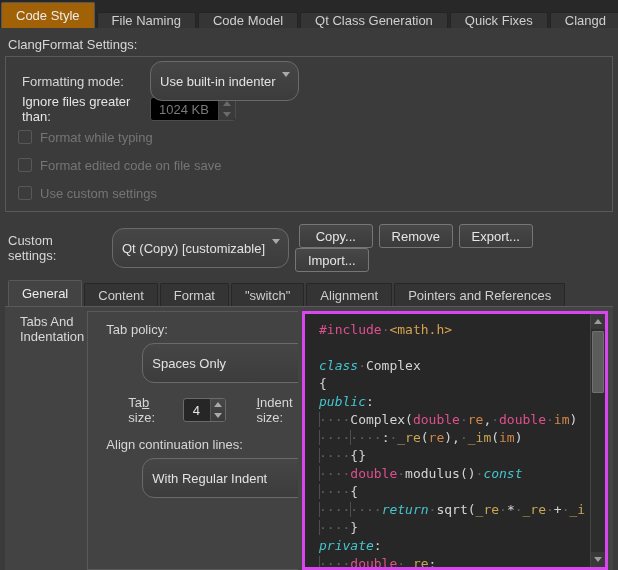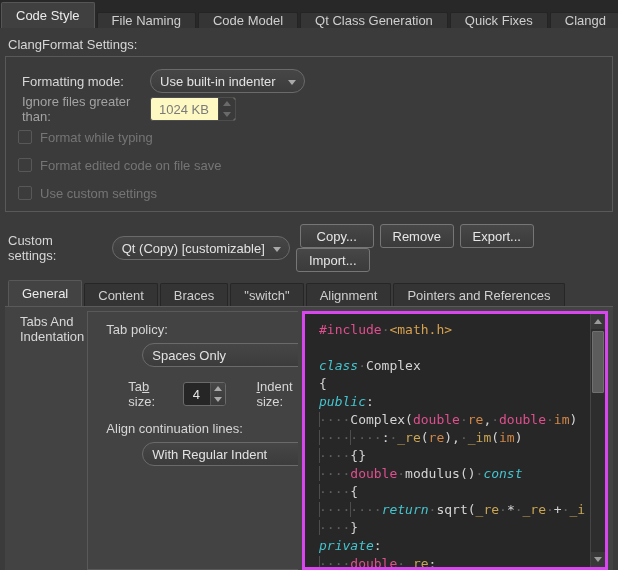--- a/index.html
+++ b/index.html
@@ -12,53 +12,53 @@
   }
   .root { width:618px; height:570px; display:flex; flex-direction:column; overflow:hidden; }
 
   
   .tabbar { height:28px; background:#282828; display:flex; align-items:stretch; padding-left:1px; flex:none; }
   .tab {
     display:flex; align-items:center; padding:0 14px; margin-top:12px; margin-right:2px;
     background:#353535; border:1px solid #242424; border-bottom:none;
     border-radius:2px 2px 0 0; color:#cfcfcf; cursor:default; white-space:nowrap;
   }
-  .tab.active { margin-top:2px; background:#404040; border-color:#565656; color:#ececec; }
+  .tab.active { margin-top:2px; background:#a16207; border-color:#565656; color:#ececec; }
 
   
   .content { flex:1; background:#3b3b3b; padding:4px 5px 0 5px; display:flex; flex-direction:column; overflow:hidden; }
   .section-label { margin:5px 3px 4px 3px; color:#d6d6d6; }
 
   .groupframe { border:1px solid #595959; }
   .clang-frame { height:156px; padding:10px 16px 0 16px; margin-bottom:6px; flex:none; }
   .form-row { display:flex; align-items:center; height:28px; }
   .form-row .lbl { width:128px; }
   .lbl-wide { width:142px; }
-  .disabled-text { color:#a3a3a3; }
+  .disabled-text { color:#e5e5e5; }
 
   
   .combo {
-    position:relative; height:24px; display:inline-flex; align-items:center;
-    padding:0 28px 0 9px; background:linear-gradient(#464646,#3c3c3c);
+    position:relative; height:40px; display:inline-flex; align-items:center;
+    padding:0 22px 0 9px; background:linear-gradient(#464646,#3c3c3c);
     border:1px solid #6a6a6a; border-radius:12px; color:#e2e2e2; white-space:nowrap; cursor:default;
   }
   .combo .arr {
     position:absolute; right:8px; top:10px; width:0; height:0;
     border-left:4px solid transparent; border-right:4px solid transparent; border-top:5px solid #a9a9a9;
   }
 
   
   .spin { display:inline-flex; height:24px; border:1px solid #6a6a6a; border-radius:3px; overflow:hidden; background:#262626; }
   .spin .val { display:flex; align-items:center; padding:0 8px; color:#e6e6e6; }
   .spin.small .val { width:28px; justify-content:flex-start; padding:0 0 0 9px; }
   .spin .btns { width:17px; display:flex; flex-direction:column; border-left:1px solid #555; background:linear-gradient(#474747,#3a3a3a); }
   .spin .sbtn { flex:1; display:flex; align-items:center; justify-content:center; }
   .tri-up { width:0; height:0; border-left:4px solid transparent; border-right:4px solid transparent; border-bottom:5px solid #aaa; }
   .tri-dn { width:0; height:0; border-left:4px solid transparent; border-right:4px solid transparent; border-top:5px solid #aaa; }
-  .spin.disabled { border-color:#4d4d4d; background:#fef9c3; }
+  .spin.disabled { border-color:#4d4d4d; background:#000000; }
   .spin.disabled .val { color:#7a7a7a; }
   .spin.disabled .btns { background:#3a3a3a; border-left-color:#474747; }
   .spin.disabled .tri-up { border-bottom-color:#6a6a6a; }
   .spin.disabled .tri-dn { border-top-color:#6a6a6a; }
 
   
   .cb-row { display:flex; align-items:center; height:28px; }
   .cb-box { width:14px; height:14px; border:1px solid #585858; background:#3c3c3c; border-radius:2px; margin-right:8px; flex:none; }
   .cb-row .cb-label { color:#757575; }
 
@@ -184,21 +184,21 @@
         <span>Qt (Copy) [customizable]</span>
         <span class="arr"></span>
       </span>
       <span style="flex:1;"></span>
       <span id="custom-buttons"><button class="btn">Copy...</button><button class="btn">Remove</button><button class="btn">Export...</button><button class="btn">Import...</button></span>
     </div>
 
     <div class="subtabbar">
         <div class="subtab active">General</div>
         <div class="subtab">Content</div>
-        <div class="subtab">Braces</div>
+        <div class="subtab">Format</div>
         <div class="subtab">"switch"</div>
         <div class="subtab">Alignment</div>
         <div class="subtab">Pointers and References</div>
       </div>
 
     <div class="pane">
 
       <div class="left">
         <div class="group-title">Tabs And Indentation</div>
         <div class="groupframe ti-frame">

